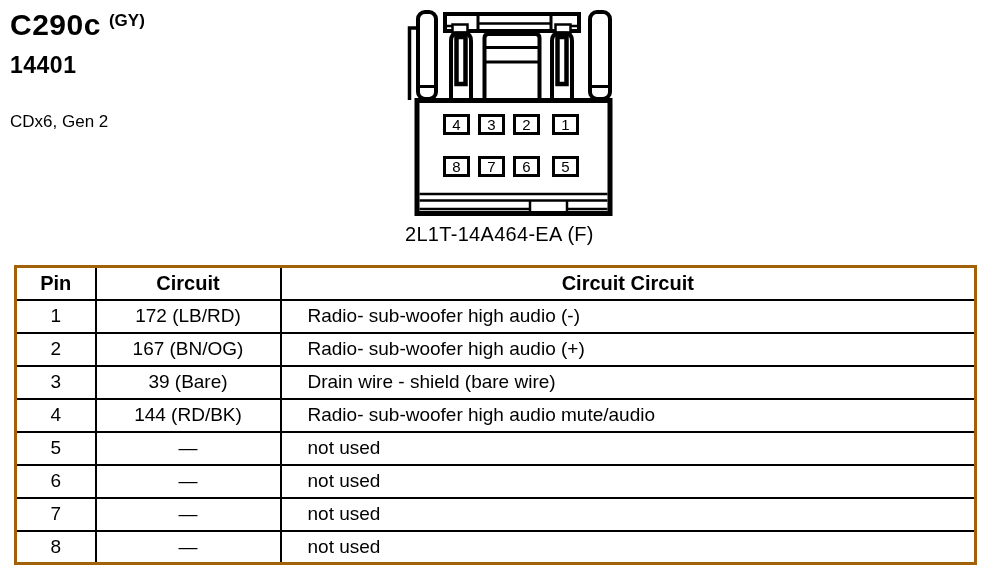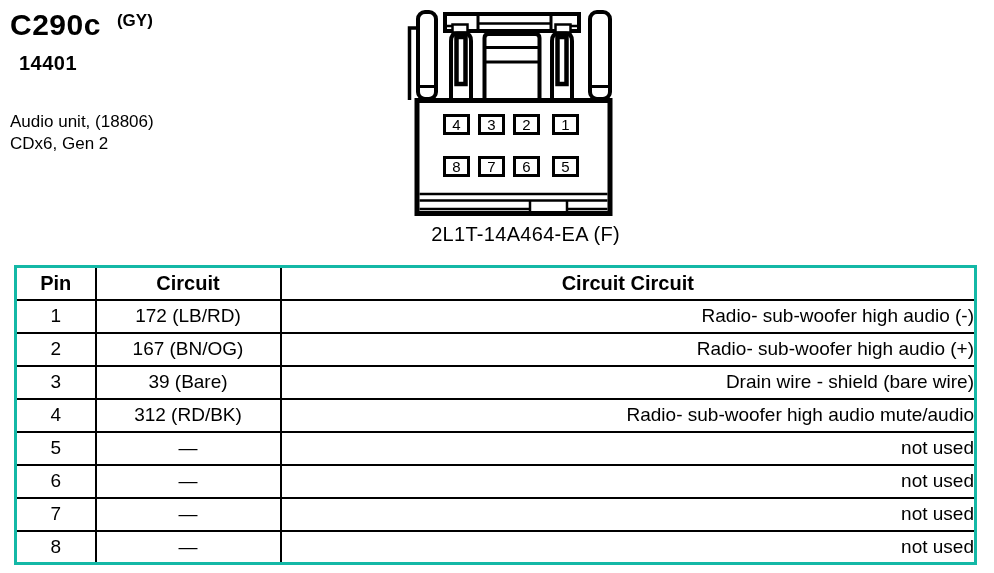--- a/index.html
+++ b/index.html
@@ -14,25 +14,25 @@
 
   
   .hdr-line1 {
     position: absolute; left: 10px; top: 8px;
     font-size: 30px; font-weight: bold; letter-spacing: 0.5px;
     white-space: nowrap;
   }
   .hdr-line1 .color-code {
     font-size: 17px; font-weight: bold;
     vertical-align: 9px; letter-spacing: 0;
-    margin-left: 16px;
+    margin-left: 8px;
   }
   .hdr-part {
-    position: absolute; left: 19px; top: 52px;
-    font-size: 20px; font-weight: bold; letter-spacing: 0.5px;
+    position: absolute; left: 10px; top: 52px;
+    font-size: 23px; font-weight: bold; letter-spacing: 0.5px;
   }
   .hdr-desc {
     position: absolute; left: 10px; top: 111px;
     font-size: 17px; line-height: 22px;
     white-space: nowrap;
   }
 
   
   .connector {
     position: absolute; left: 405px; top: 0;
@@ -43,56 +43,55 @@
     position: absolute;
     width: 27px; height: 21px;
     border: 3px solid #000;
     background: #fff;
     font-size: 15px; line-height: 15px;
     text-align: center;
     display: flex; align-items: center; justify-content: center;
   }
   .connector-caption {
     position: absolute; left: 0; top: 223px; width: 215px;
-    text-align: right;
+    text-align: left;
     font-size: 20px; letter-spacing: 0.3px;
     white-space: nowrap;
   }
 
   
   .pinout-table {
     position: absolute; left: 14px; top: 265px;
     width: 963px; height: 299px;
     border-collapse: collapse;
     table-layout: fixed;
-    border: 3px solid #14b8a6;
+    border: 3px solid #a16207;
     font-size: 19px;
   }
   .pinout-table th, .pinout-table td {
     border: 2px solid #000;
     height: 33px;
     vertical-align: middle;
     overflow: hidden;
     white-space: nowrap;
   }
   .pinout-table th { font-weight: bold; font-size: 20px; text-align: center; }
   .col-pin      { width: 80px; }
   .col-circuit  { width: 185px; }
   td.cell-pin, td.cell-circuit { text-align: center; }
-  td.cell-function { text-align: right; padding-left: 26px; }
+  td.cell-function { text-align: left; padding-left: 26px; }
 </style>
 </head>
 <body>
 
 <div class="hdr-line1">
   <span>C290c</span><span class="color-code">(GY)</span>
 </div>
 <div class="hdr-part">14401</div>
 <div class="hdr-desc">
-  <div>Audio unit, (18806)</div>
   <div>CDx6, Gen 2</div>
 </div>
 
 <div class="connector">
   <svg width="215" height="250" viewBox="0 0 215 250">
     <g stroke="#000" fill="none">
 
       <path d="M4.5,100 V28 H13" stroke-width="3.5"></path>
 
       <rect x="13" y="12" width="18" height="87" rx="7" stroke-width="4" fill="#fff"></rect>
@@ -164,21 +163,21 @@
     <td class="cell-circuit">167 (BN/OG)</td>
     <td class="cell-function">Radio- sub-woofer high audio (+)</td>
   </tr>
       <tr>
     <td class="cell-pin">3</td>
     <td class="cell-circuit">39 (Bare)</td>
     <td class="cell-function">Drain wire - shield (bare wire)</td>
   </tr>
       <tr>
     <td class="cell-pin">4</td>
-    <td class="cell-circuit">312 (RD/BK)</td>
+    <td class="cell-circuit">144 (RD/BK)</td>
     <td class="cell-function">Radio- sub-woofer high audio mute/audio</td>
   </tr>
       <tr>
     <td class="cell-pin">5</td>
     <td class="cell-circuit">—</td>
     <td class="cell-function">not used</td>
   </tr>
       <tr>
     <td class="cell-pin">6</td>
     <td class="cell-circuit">—</td>

